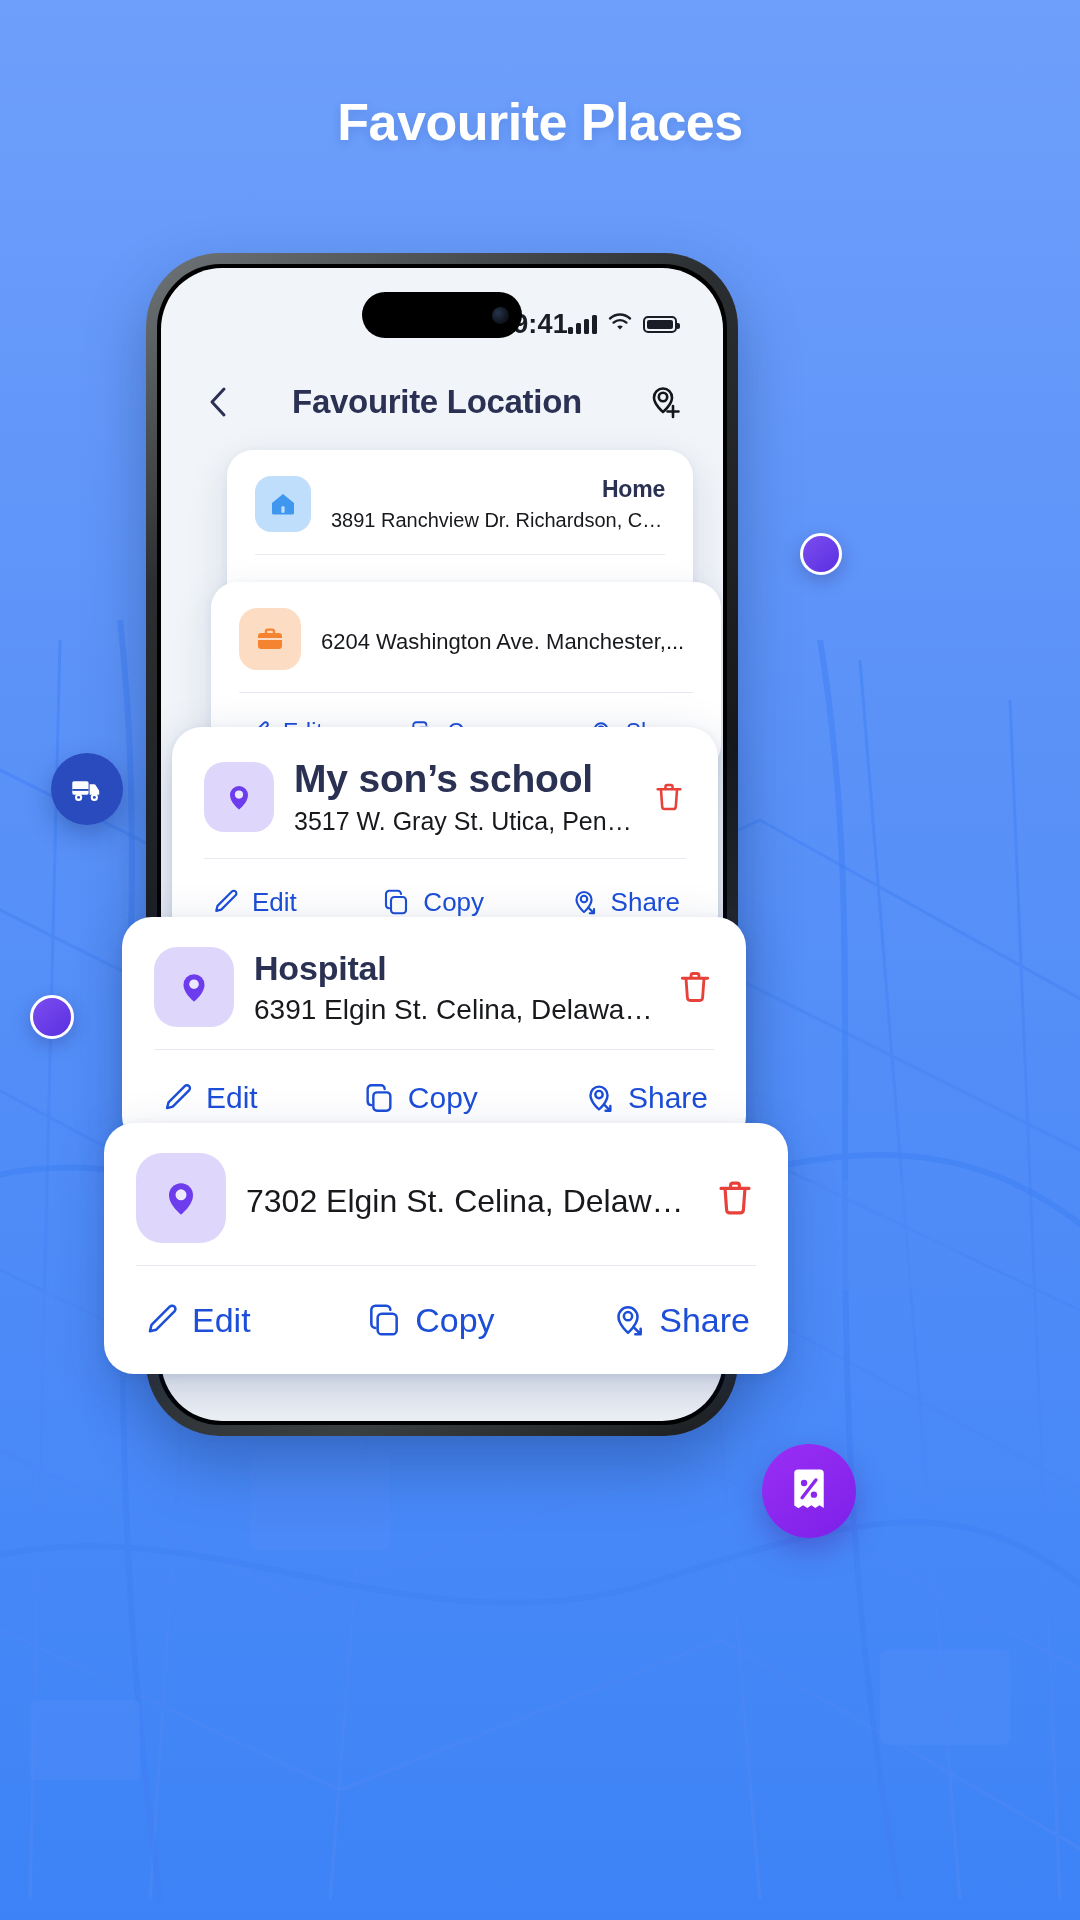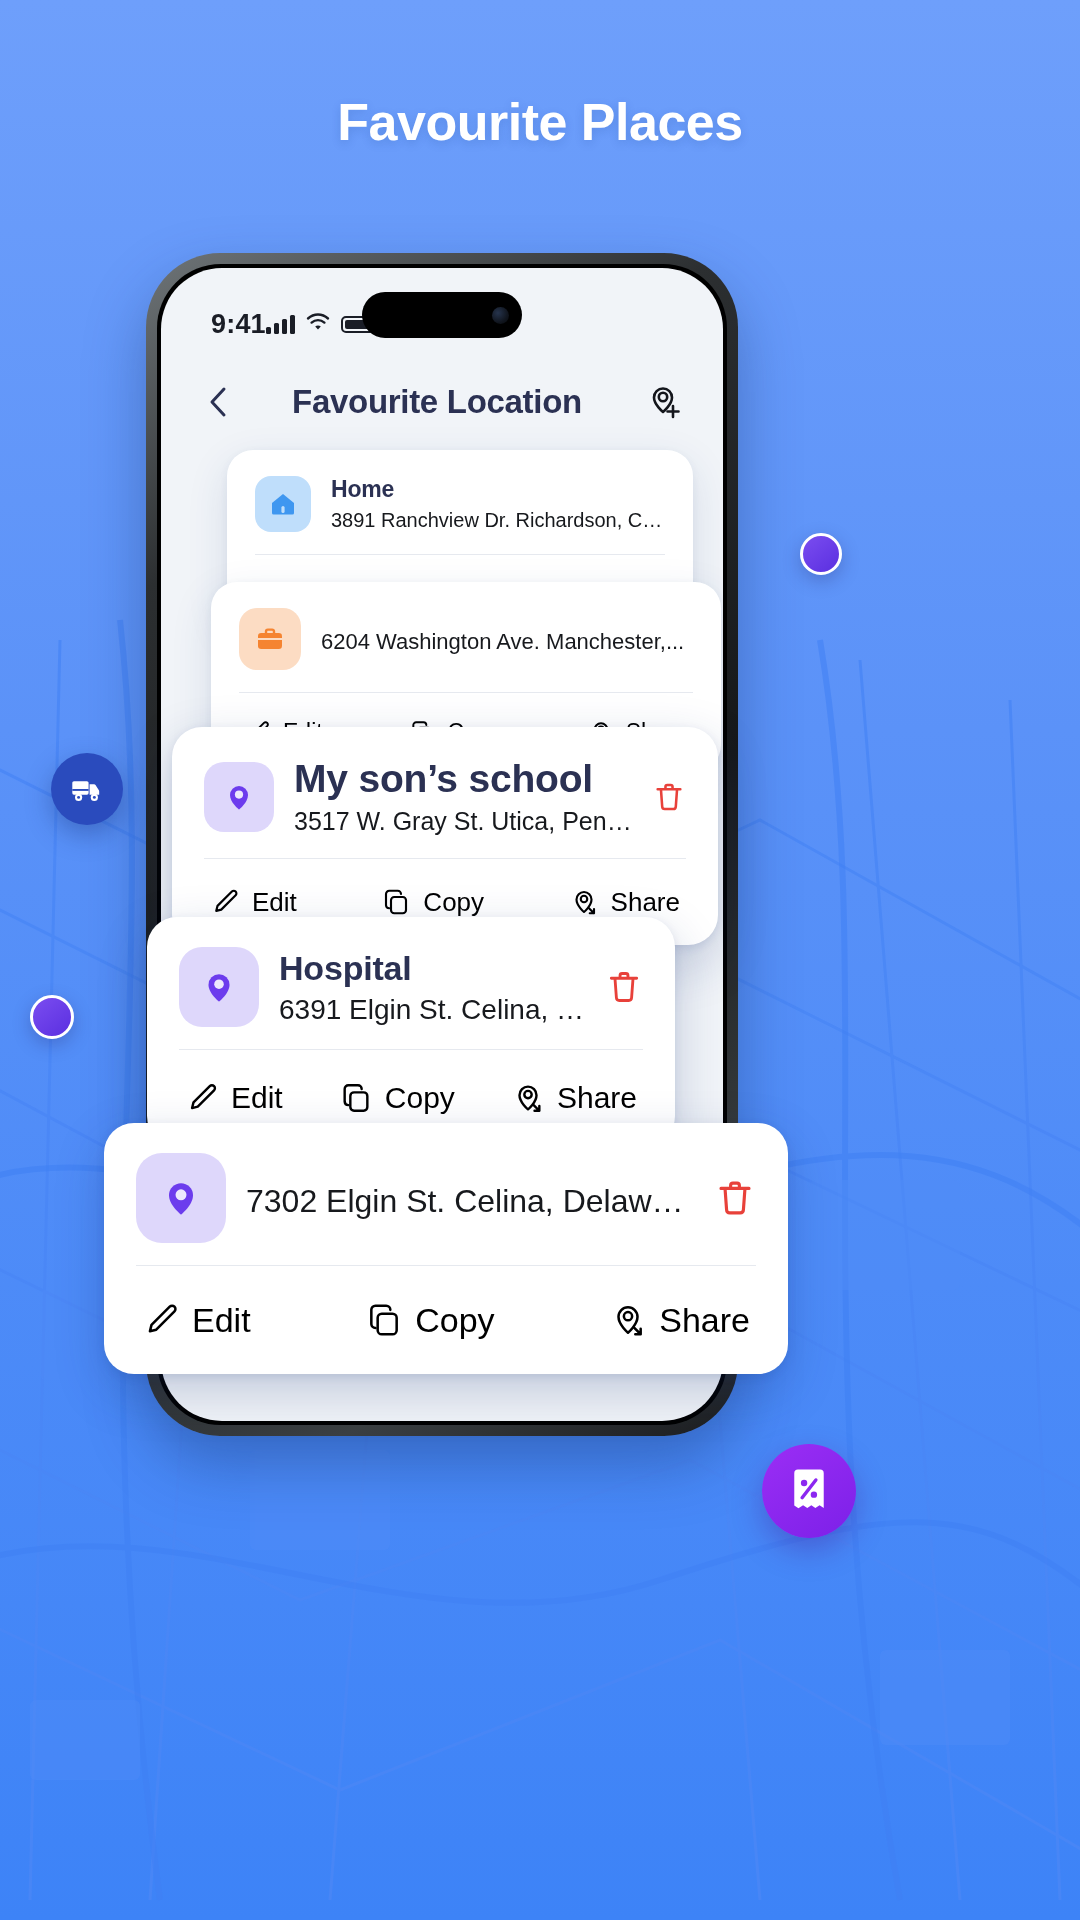--- a/index.html
+++ b/index.html
@@ -54,21 +54,21 @@
     width: 100%; height: 100%;
     border-radius: 61px;
     background: #f1f4f8;
     overflow: hidden;
   }
 
   
   .statusbar {
     position: absolute; top: 0; left: 0; right: 0;
     height: 86px;
-    display: flex; align-items: center; justify-content: flex-start;
+    display: flex; align-items: center; justify-content: flex-end;
     padding: 26px 46px 0 50px;
   }
   .status-time {
     font-size: 27px; font-weight: 700; color: #1a1d26;
     letter-spacing: 0.2px;
   }
   .status-icons { display: flex; align-items: center; gap: 11px; }
   .signal { display: flex; align-items: flex-end; gap: 3px; height: 19px; }
   .signal i { display: block; width: 5px; background: #1a1d26; border-radius: 1.5px; }
   .signal i:nth-child(1) { height: 7px; }
@@ -158,21 +158,21 @@
     flex: none; color: #e8413a;
     display: flex; align-items: center; justify-content: center;
   }
   .divider { height: 1px; background: #e6e9ef; margin-top: 22px; }
   .card-actions {
     display: flex; align-items: center; justify-content: space-between;
     padding: 0 6px;
   }
   .action {
     display: flex; align-items: center; gap: 12px;
-    color: #000000;
+    color: #1d4ed8;
   }
   .action .lbl { white-space: nowrap; }
 
   
   .s1 { }
   .s1 .card-icon { width: 56px; height: 56px; border-radius: 16px; }
   .s1 .card-name { font-size: 23px; }
   .s1 .card-addr { font-size: 20px; }
   .s1 .card-actions { height: 72px; font-size: 21px; }
 
@@ -190,34 +190,34 @@
   .s4 .card-name { font-size: 34px; }
   .s4 .card-addr { font-size: 28px; }
   .s4 .card-actions { height: 96px; font-size: 30px; }
 
   .s5 .card-icon { width: 90px; height: 90px; border-radius: 26px; }
   .s5 .card-name { font-size: 39px; }
   .s5 .card-addr { font-size: 32px; }
   .s5 .card-actions { height: 108px; font-size: 34px; }
 
   
-  #card-home   { left: 66px;  top: 0px;   right: 30px; }
+  #card-home   { left: 66px;  top: 0px;   right: 30px; text-align: right; }
   #card-work   { left: 50px;  top: 132px; right: 2px;  }
 
   
   .float-card {
     position: absolute;
     background: #fff;
     border-radius: 30px;
     box-shadow: 0 18px 50px rgba(22,52,120,.22), 0 3px 10px rgba(22,52,120,.10);
     padding: 30px 32px 0 32px;
     z-index: 5;
   }
   #card-school { left: 172px; top: 727px;  width: 546px; }
-  #card-hosp   { left: 147px; top: 917px;  width: 528px; }
+  #card-hosp   { left: 122px; top: 917px;  width: 624px; }
   #card-super  { left: 104px; top: 1123px; width: 684px; }
 
   
   .dot {
     position: absolute; border-radius: 50%;
     background: linear-gradient(140deg, #7b4df0 0%, #5a2fe0 100%);
     border: 3px solid #ffffff;
     box-shadow: 0 6px 18px rgba(30,20,90,.25);
     z-index: 6;
   }

